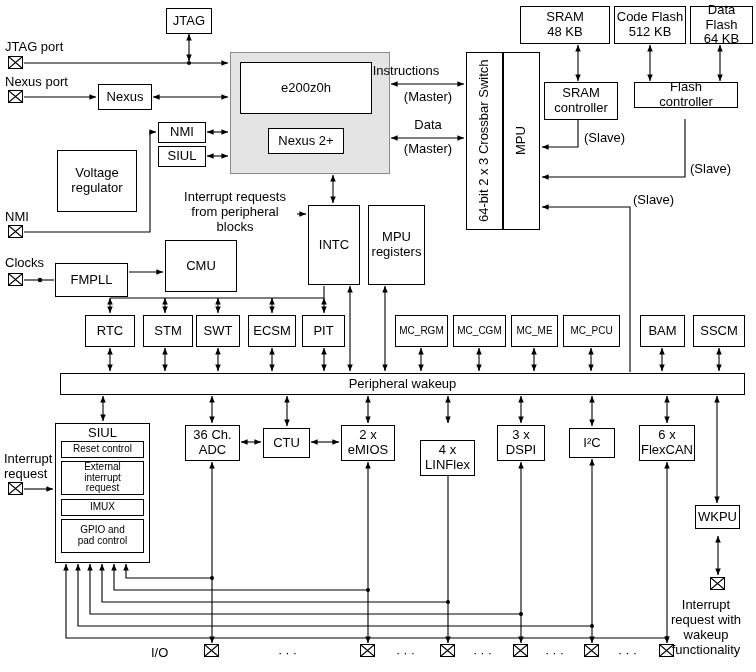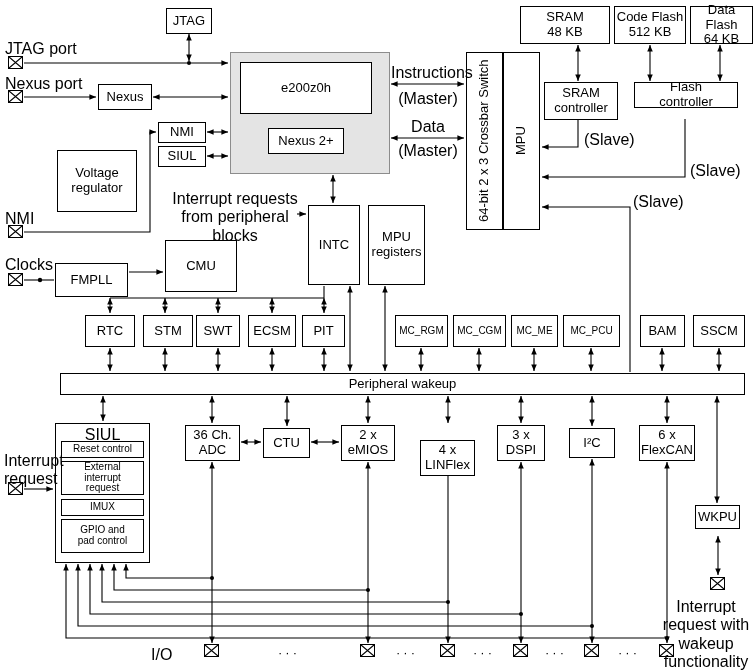--- a/index.html
+++ b/index.html
@@ -8,21 +8,21 @@
   #wires{position:absolute;left:0;top:0;z-index:0;}
   .w{stroke:#000;stroke-width:1.1;fill:none;}
   .dot{fill:#000;stroke:none;}
   .box{position:absolute;box-sizing:border-box;border:1px solid #000;background:#fff;
        display:flex;align-items:center;justify-content:center;text-align:center;
        white-space:pre-line;font-size:13px;line-height:1.12;z-index:2;}
   .plain{position:absolute;box-sizing:border-box;border:1px solid #000;background:#fff;z-index:1;}
   .gray{background:#e4e4e4;border:1px solid #8c8c8c;z-index:1;}
   .fs10{font-size:10px;line-height:1.08;}
   .vtext{writing-mode:vertical-rl;transform:rotate(180deg);}
-  .lab{position:absolute;font-size:16px;line-height:1.15;white-space:pre-line;z-index:2;}
+  .lab{position:absolute;font-size:13px;line-height:1.15;white-space:pre-line;z-index:2;}
   .ctr{text-align:center;}
   .pad{position:absolute;width:15px;height:13px;box-sizing:border-box;border:1.2px solid #000;
        background:#fff;z-index:2;}
   .pad svg{display:block;width:100%;height:100%;}
   .pad path{stroke:#000;stroke-width:1.2;fill:none;}
   .dots{position:absolute;font-size:13px;letter-spacing:3px;z-index:2;text-align:center;}
 </style>
 </head>
 <body>
 
@@ -253,21 +253,21 @@
       </svg>
     </div>
 
   <div class="lab" style="left:5px;top:40px">JTAG port</div>
   <div class="lab" style="left:5px;top:75px">Nexus port</div>
   <div class="lab" style="left:5px;top:210px">NMI</div>
   <div class="lab" style="left:5px;top:256px">Clocks</div>
   <div class="lab ctr" style="left:170px;top:190px;width:130px">Interrupt requests
 from peripheral
 blocks</div>
-  <div class="lab ctr" style="left:391px;top:64px;width:76px">Instructions</div>
+  <div class="lab ctr" style="left:368px;top:64px;width:76px">Instructions</div>
   <div class="lab ctr" style="left:390px;top:90px;width:76px">(Master)</div>
   <div class="lab ctr" style="left:390px;top:118px;width:76px">Data</div>
   <div class="lab ctr" style="left:390px;top:142px;width:76px">(Master)</div>
   <div class="lab" style="left:584px;top:131px">(Slave)</div>
   <div class="lab" style="left:690px;top:162px">(Slave)</div>
   <div class="lab" style="left:633px;top:193px">(Slave)</div>
   <div class="lab" style="left:4px;top:452px">Interrupt
 request</div>
   <div class="lab" style="left:151px;top:646px">I/O</div>
   <div class="lab ctr" style="left:656px;top:598px;width:100px">Interrupt

